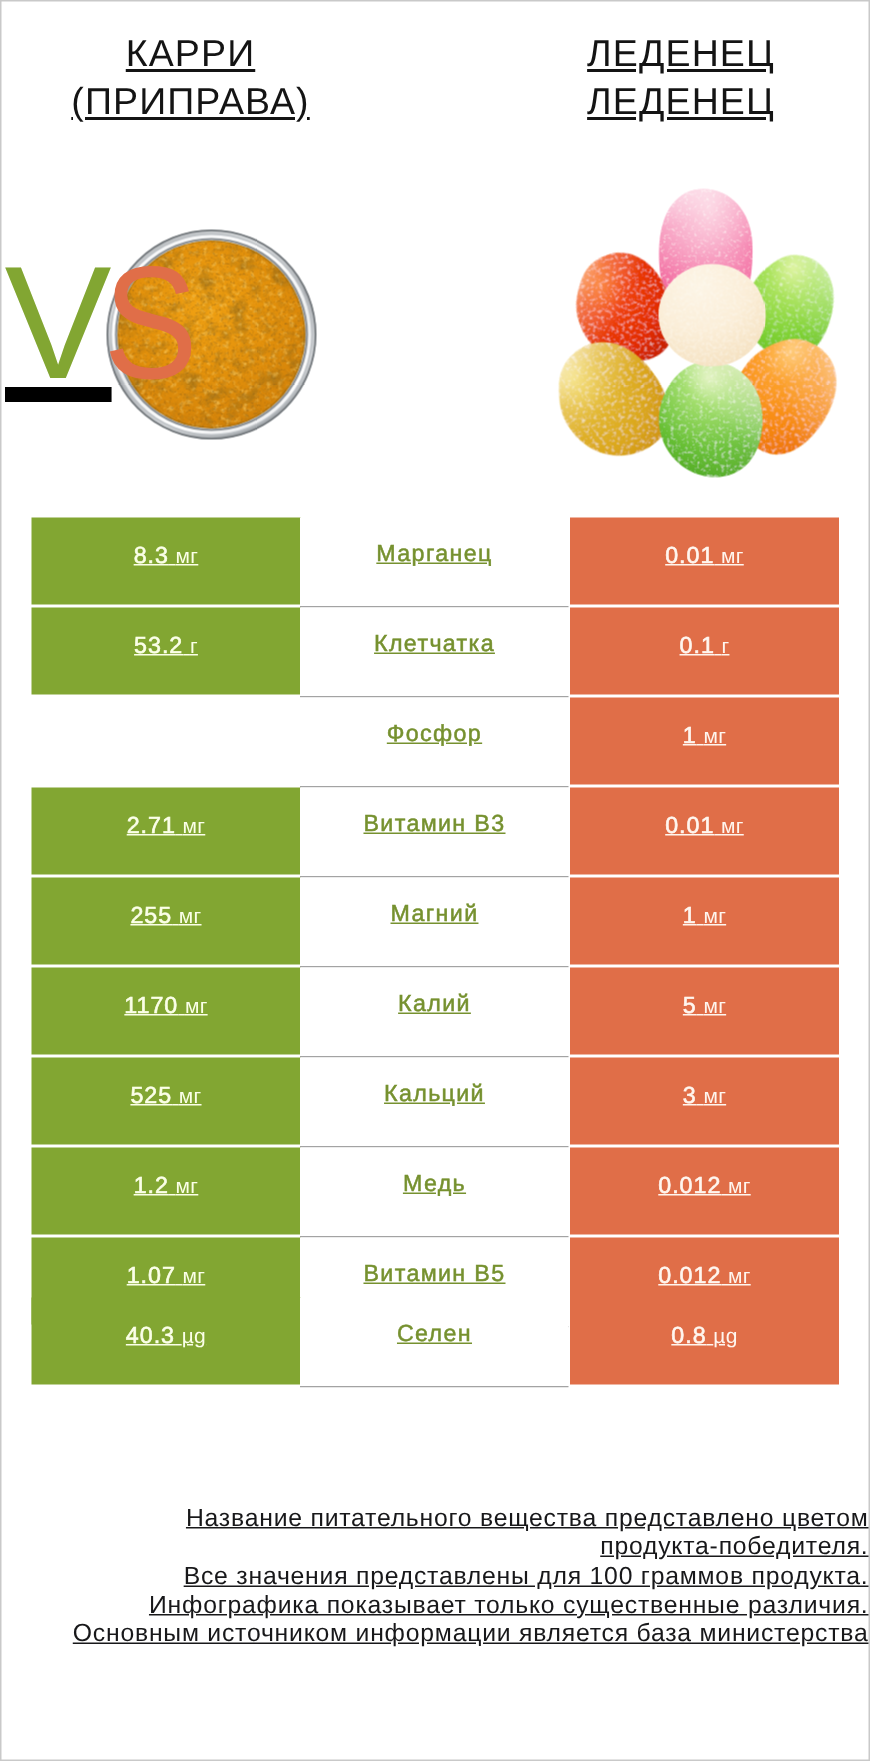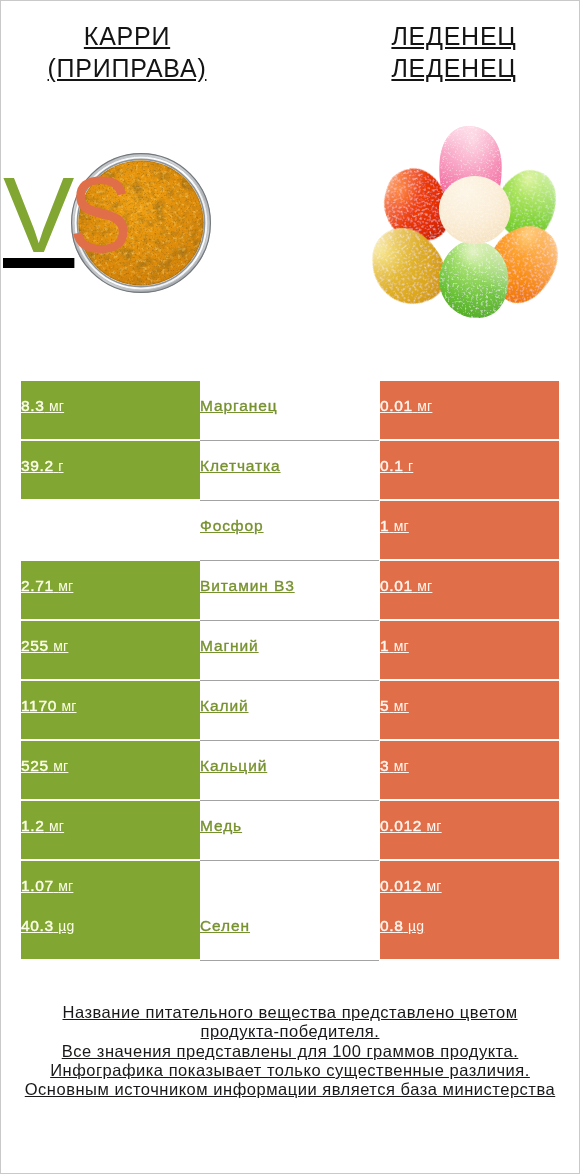--- a/index.html
+++ b/index.html
@@ -13,29 +13,29 @@
          font-size:25px;line-height:31.5px;color:#141414;font-weight:400;letter-spacing:.75px;}
   .title.left{left:0px;}
   .title.right{left:327px;}
   .hero{position:absolute;top:0px;left:0;width:578px;height:330px;}
   .img-left{position:absolute;left:65px;top:147px;}
   .img-right{position:absolute;left:360px;top:124px;}
   .vs{position:absolute;left:2px;top:155px;width:578px;height:118px;
       font-size:107px;line-height:118px;}
   .tbl{position:absolute;left:20px;top:344px;width:538px;height:598px;}
   .row{position:absolute;left:0;width:538px;height:58px;}
-  .cell{position:absolute;top:0;height:58px;width:179.33px;
-        line-height:50px;white-space:nowrap;margin-top:36px;}
+  .cell{position:absolute;top:0;height:58px;width:179.33px;text-align:center;
+        line-height:50px;white-space:nowrap;}
   .cell.l{left:0;background:#82a632;color:#fbffe8;}
   .cell.m{left:179.33px;background:#ffffff;color:#76912f;font-size:15.5px;letter-spacing:.9px;height:59px;-webkit-text-stroke:.34px currentColor;
           border-bottom:1px solid #a3a3a3;}
   .cell.r{left:358.67px;background:#e06e48;color:#fff6ef;}
   .num{font-size:15.5px;font-weight:400;letter-spacing:.65px;-webkit-text-stroke:0.42px currentColor;}
   .unit{font-size:14px;font-weight:400;letter-spacing:.2px;}
-  .footer{position:absolute;left:0;top:1002px;width:578px;text-align:center;
+  .footer{position:absolute;left:0;top:1002px;width:578px;text-align:right;
           font-size:16.5px;line-height:19.3px;color:#18181a;letter-spacing:.52px;}
 </style>
 </head>
 <body>
 
 <div class="page">
   <div class="titles">
     <div class="title left">
       <div>КАРРИ</div>
       <div>(ПРИПРАВА)</div>
@@ -247,21 +247,21 @@
     </div>
   </div>
 
   <div class="tbl">
       <div class="row" style="top: 0px;">
         <div class="cell l"><span class="num">8.3</span> <span class="unit">мг</span></div>
         <div class="cell m"><span>Марганец</span></div>
         <div class="cell r"><span class="num">0.01</span> <span class="unit">мг</span></div>
       </div>
       <div class="row" style="top: 60px;">
-        <div class="cell l"><span class="num">39.2</span> <span class="unit">г</span></div>
+        <div class="cell l"><span class="num">53.2</span> <span class="unit">г</span></div>
         <div class="cell m"><span>Клетчатка</span></div>
         <div class="cell r"><span class="num">0.1</span> <span class="unit">г</span></div>
       </div>
       <div class="row" style="top: 120px;">
         <div class="cell m"><span>Фосфор</span></div>
         <div class="cell r"><span class="num">1</span> <span class="unit">мг</span></div>
       </div>
       <div class="row" style="top: 180px;">
         <div class="cell l"><span class="num">2.71</span> <span class="unit">мг</span></div>
         <div class="cell m"><span>Витамин B3</span></div>
@@ -282,20 +282,21 @@
         <div class="cell m"><span>Кальций</span></div>
         <div class="cell r"><span class="num">3</span> <span class="unit">мг</span></div>
       </div>
       <div class="row" style="top: 420px;">
         <div class="cell l"><span class="num">1.2</span> <span class="unit">мг</span></div>
         <div class="cell m"><span>Медь</span></div>
         <div class="cell r"><span class="num">0.012</span> <span class="unit">мг</span></div>
       </div>
       <div class="row" style="top: 480px;">
         <div class="cell l"><span class="num">1.07</span> <span class="unit">мг</span></div>
+        <div class="cell m"><span>Витамин B5</span></div>
         <div class="cell r"><span class="num">0.012</span> <span class="unit">мг</span></div>
       </div>
       <div class="row" style="top: 520px; padding-left: 45px;">
         <div class="cell l"><span class="num">40.3</span> <span class="unit">µg</span></div>
         <div class="cell m"><span>Селен</span></div>
         <div class="cell r"><span class="num">0.8</span> <span class="unit">µg</span></div>
       </div>
     </div>
 
   <div class="footer">

